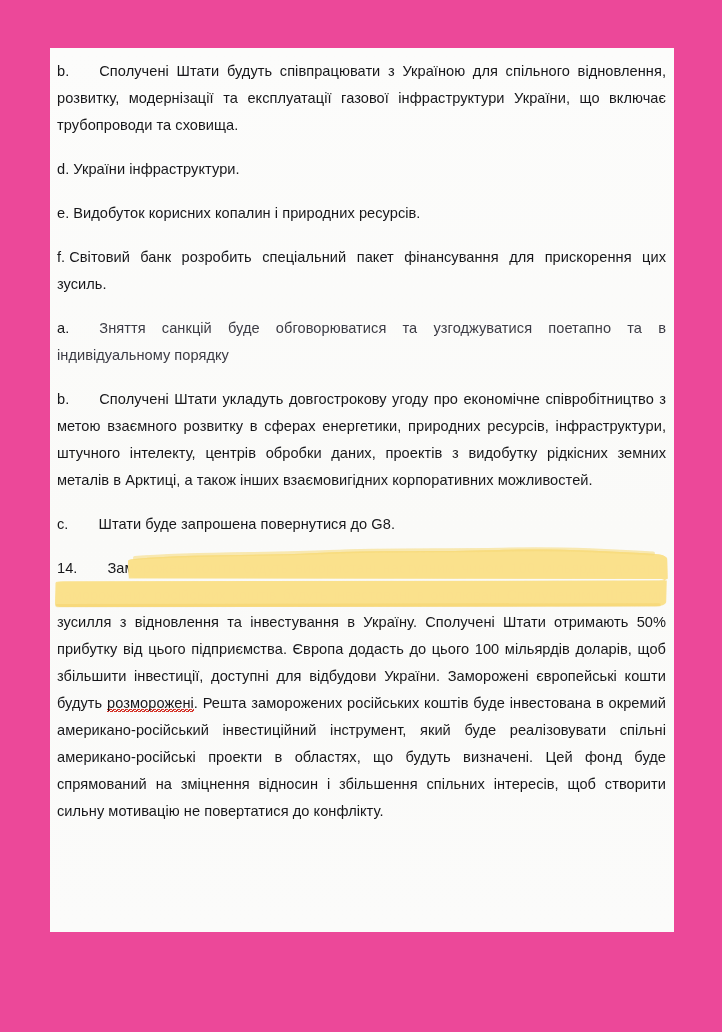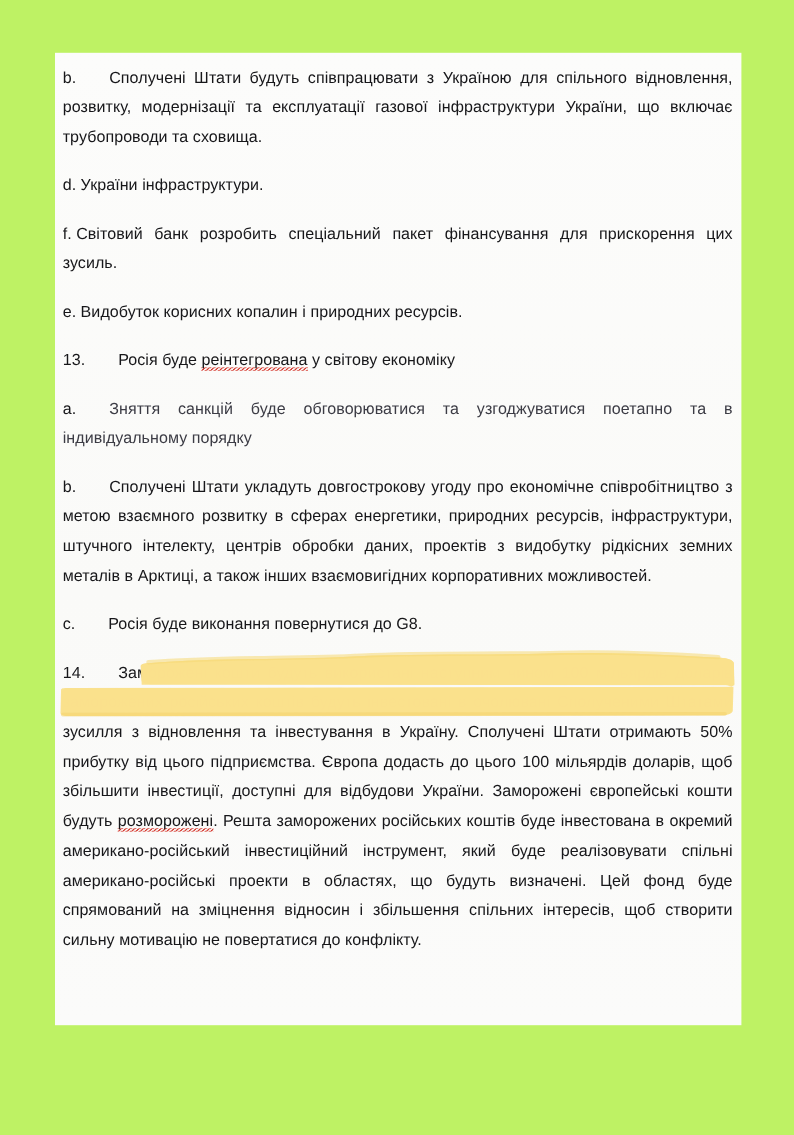--- a/index.html
+++ b/index.html
@@ -4,21 +4,21 @@
 <style>
   html, body {
     margin: 0;
     padding: 0;
     background: #ffffff;
   }
   .page {
     position: relative;
     width: 722px;
     height: 1032px;
-    background: #bef264;
+    background: #ec4899;
     overflow: hidden;
     font-family: "Liberation Sans", sans-serif;
   }
   
   .scan-tint {
     position: absolute;
     left: 50px;
     top: 48px;
     width: 624px;
     height: 884px;
@@ -93,41 +93,38 @@
     <p class="para">
       <span class="lbl-tab">b.</span><span>Сполучені Штати будуть співпрацювати з Україною для спільного відновлення, розвитку, модернізації та експлуатації газової інфраструктури України, що включає трубопроводи та сховища.</span>
     </p>
 
 
     <p class="para">
       <span class="lbl-sp">d.</span><span>України інфраструктури.</span>
     </p>
 
     <p class="para">
-      <span class="lbl-sp">f.</span><span>Світовий банк розробить спеціальний пакет фінансування для прискорення цих зусиль.</span>
-    </p>
-
-    <p class="para">
       <span class="lbl-sp">e.</span><span>Видобуток корисних копалин і природних ресурсів.</span>
     </p>
 
     <p class="para">
-      <span class="lbl-tab">13.</span><span>Росія буде </span><span class="squiggle">реінтегрована</span><span> у світову економіку</span>
+      <span class="lbl-sp">f.</span><span>Світовий банк розробить спеціальний пакет фінансування для прискорення цих зусиль.</span>
     </p>
+
 
     <p class="para">
       <span class="lbl-tab">a.</span><span class="faded2">Зняття санкцій буде обговорюватися та узгоджуватися поетапно та в індивідуальному порядку</span>
     </p>
 
     <p class="para">
       <span class="lbl-tab">b.</span><span>Сполучені Штати укладуть довгострокову угоду про економічне співробітництво з метою взаємного розвитку в сферах енергетики, природних ресурсів, інфраструктури, штучного інтелекту, центрів обробки даних, проектів з видобутку рідкісних земних металів в Арктиці, а також інших взаємовигідних корпоративних можливостей.</span>
     </p>
 
     <p class="para">
-      <span class="lbl-tab">c.</span><span>Росія буде виконання повернутися до G8.</span>
+      <span class="lbl-tab">c.</span><span>Штати буде запрошена повернутися до G8.</span>
     </p>
 
     <p class="para p14">
       <span class="hl-wrap">
         <svg width="625" height="62" viewBox="0 0 625 62" xmlns="http://www.w3.org/2000/svg" aria-hidden="true">
           <path d="M86,12 C140,7 210,9 268,6 C330,3 392,5 450,3 C500,1.5 556,4 606,7
                    C612,7.4 617,8.6 618,11.5
                    L618.5,30.5
                    C618.6,33 615,33.6 610,33.8
                    L14,34.6

